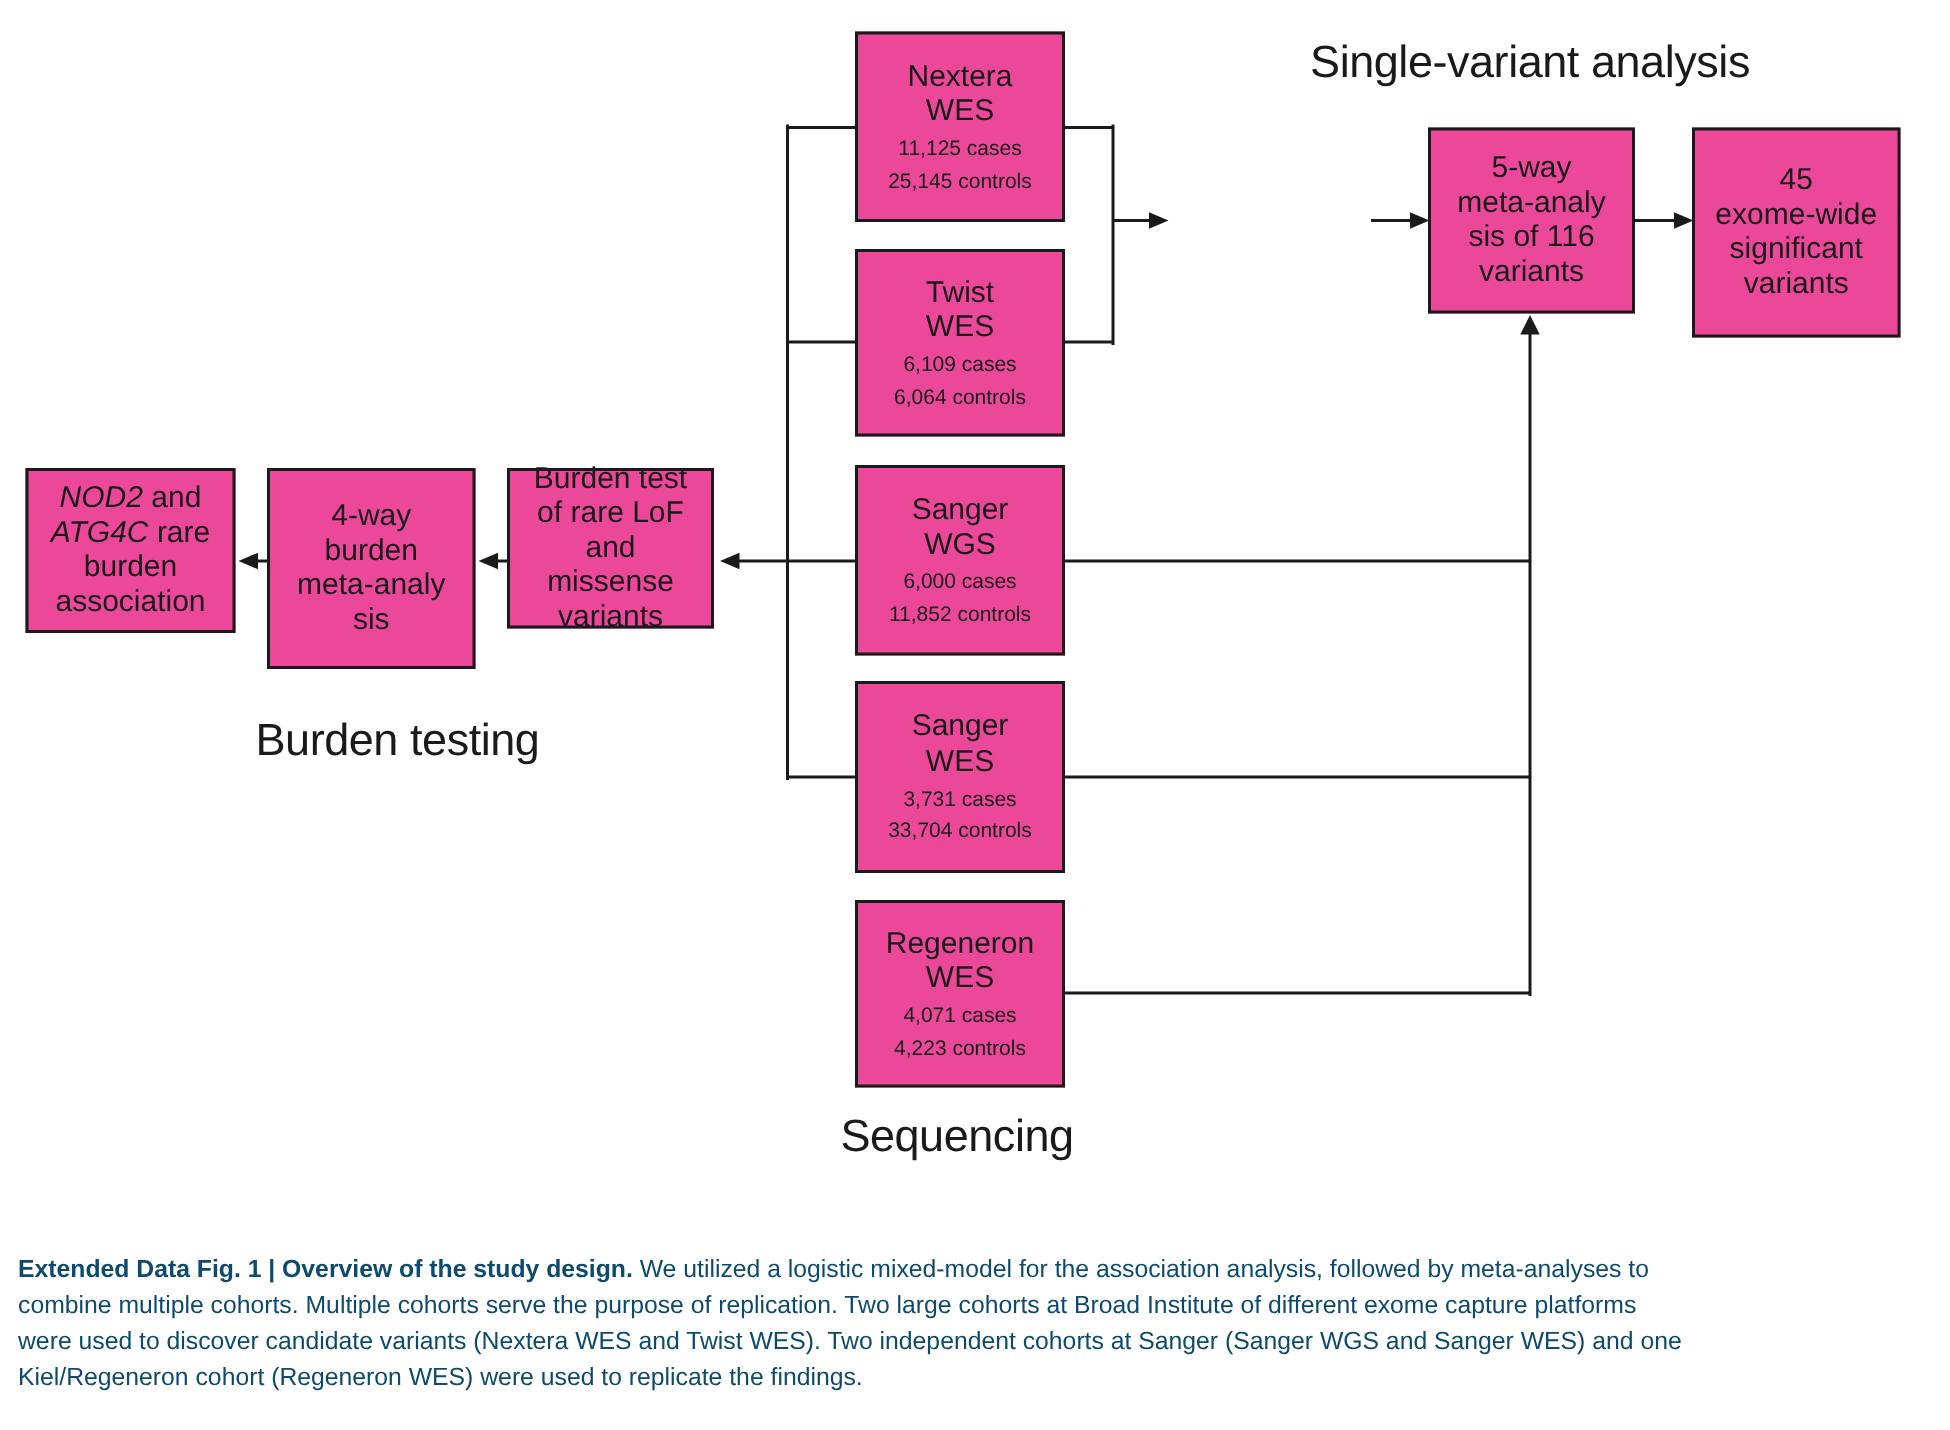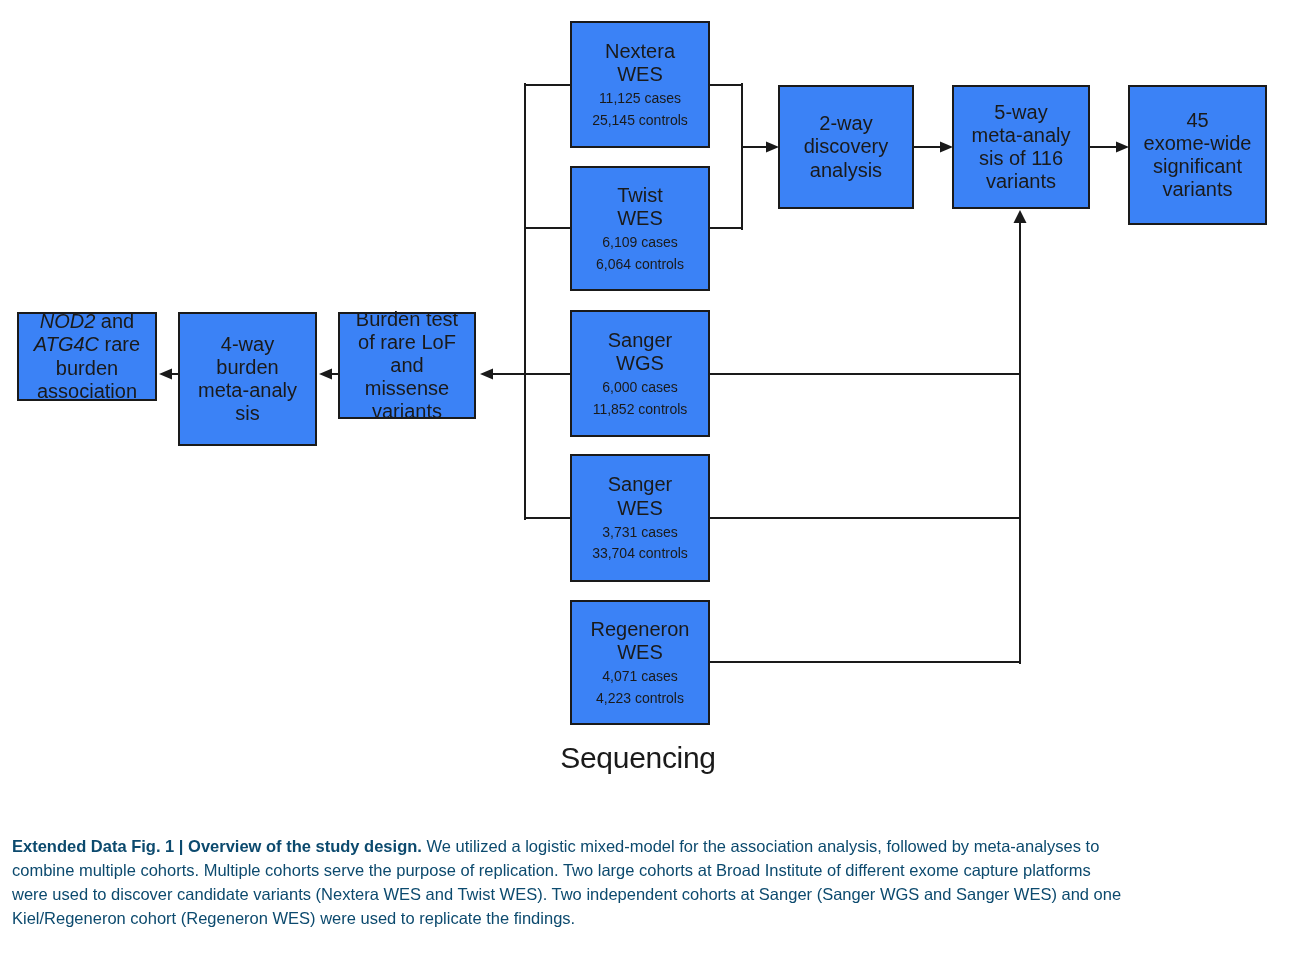--- a/index.html
+++ b/index.html
@@ -15,21 +15,21 @@
   .connectors {
     position: absolute;
     left: 0; top: 0;
     width: 1300px; height: 953px;
     pointer-events: none;
   }
   .box {
     position: absolute;
     box-sizing: border-box;
     border: 2px solid #1a1a1a;
-    background: #3b82f6;
+    background: #ec4899;
     display: flex;
     flex-direction: column;
     align-items: center;
     justify-content: center;
     text-align: center;
     font-size: 20px;
     line-height: 1.16;
   }
   .box .small { font-size: 14px; line-height: 1.32; margin-top: 3px; }
   .gene { font-style: italic; }
@@ -38,21 +38,21 @@
   .b-nextera   { left: 570px; top: 21px;  width: 140px; height: 127px; }
   .b-twist     { left: 570px; top: 166px; width: 140px; height: 125px; }
   .b-swgs      { left: 570px; top: 310px; width: 140px; height: 127px; }
   .b-swes      { left: 570px; top: 454px; width: 140px; height: 128px; }
   .b-regeneron { left: 570px; top: 600px; width: 140px; height: 125px; }
   
   .b-discovery { left: 778px;  top: 85px; width: 136px; height: 124px; }
   .b-meta5     { left: 952px;  top: 85px; width: 138px; height: 124px; justify-content: center; }
   .b-sig45     { left: 1128px; top: 85px; width: 139px; height: 140px; }
   
-  .b-nod2  { left: 17px;  top: 312px; width: 140px; height: 89px; }
+  .b-nod2  { left: 17px;  top: 312px; width: 140px; height: 110px; }
   .b-meta4 { left: 178px; top: 312px; width: 139px; height: 134px; }
   .b-test  { left: 338px; top: 312px; width: 138px; height: 107px; }
 
   .h-main {
     position: absolute;
     text-align: center;
     font-size: 30px;
     letter-spacing: -0.3px;
     line-height: 1.22;
   }
@@ -101,20 +101,22 @@
     <line x1="1090" y1="147" x2="1118" y2="147"></line>
     <polygon points="1129,147 1116,141.5 1116,152.5" stroke="none"></polygon>
 
     <line x1="710" y1="374" x2="1020" y2="374"></line>
     <line x1="710" y1="518" x2="1020" y2="518"></line>
     <line x1="710" y1="662" x2="1020" y2="662"></line>
     <line x1="1020" y1="663" x2="1020" y2="221" stroke-linecap="square"></line>
     <polygon points="1020,210 1013.5,223 1026.5,223" stroke="none"></polygon>
   </svg>
 
+  <div class="h-main" id="h-single">Single-variant analysis</div>
+  <div class="h-main" id="h-burden">Burden testing</div>
   <div class="h-main" id="h-seq">
     <div>Sequencing</div>
   </div>
 
   <div class="box b-nextera">
     <div>Nextera</div>
     <div>WES</div>
     <div class="small">11,125 cases</div>
     <div class="small">25,145 controls</div>
   </div>
@@ -136,25 +138,20 @@
     <div class="small">3,731 cases</div>
     <div class="small">33,704 controls</div>
   </div>
   <div class="box b-regeneron">
     <div>Regeneron</div>
     <div>WES</div>
     <div class="small">4,071 cases</div>
     <div class="small">4,223 controls</div>
   </div>
 
-  <div class="box b-discovery">
-    <div>2-way</div>
-    <div>discovery</div>
-    <div>analysis</div>
-  </div>
   <div class="box b-meta5">
     <div>5-way</div>
     <div>meta-analy</div>
     <div>sis of 116</div>
     <div>variants</div>
   </div>
   <div class="box b-sig45">
     <div>45</div>
     <div>exome-wide</div>
     <div>significant</div>

